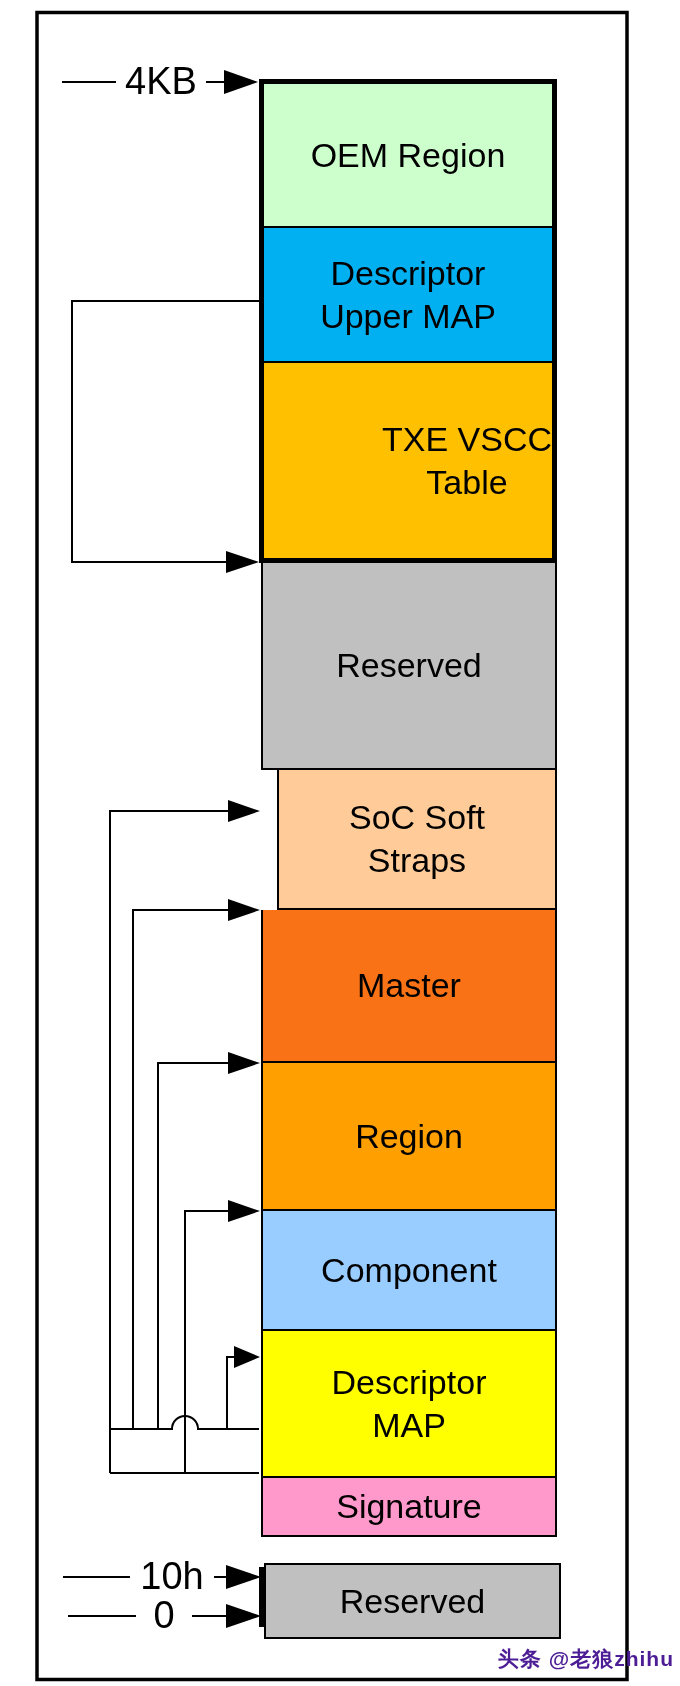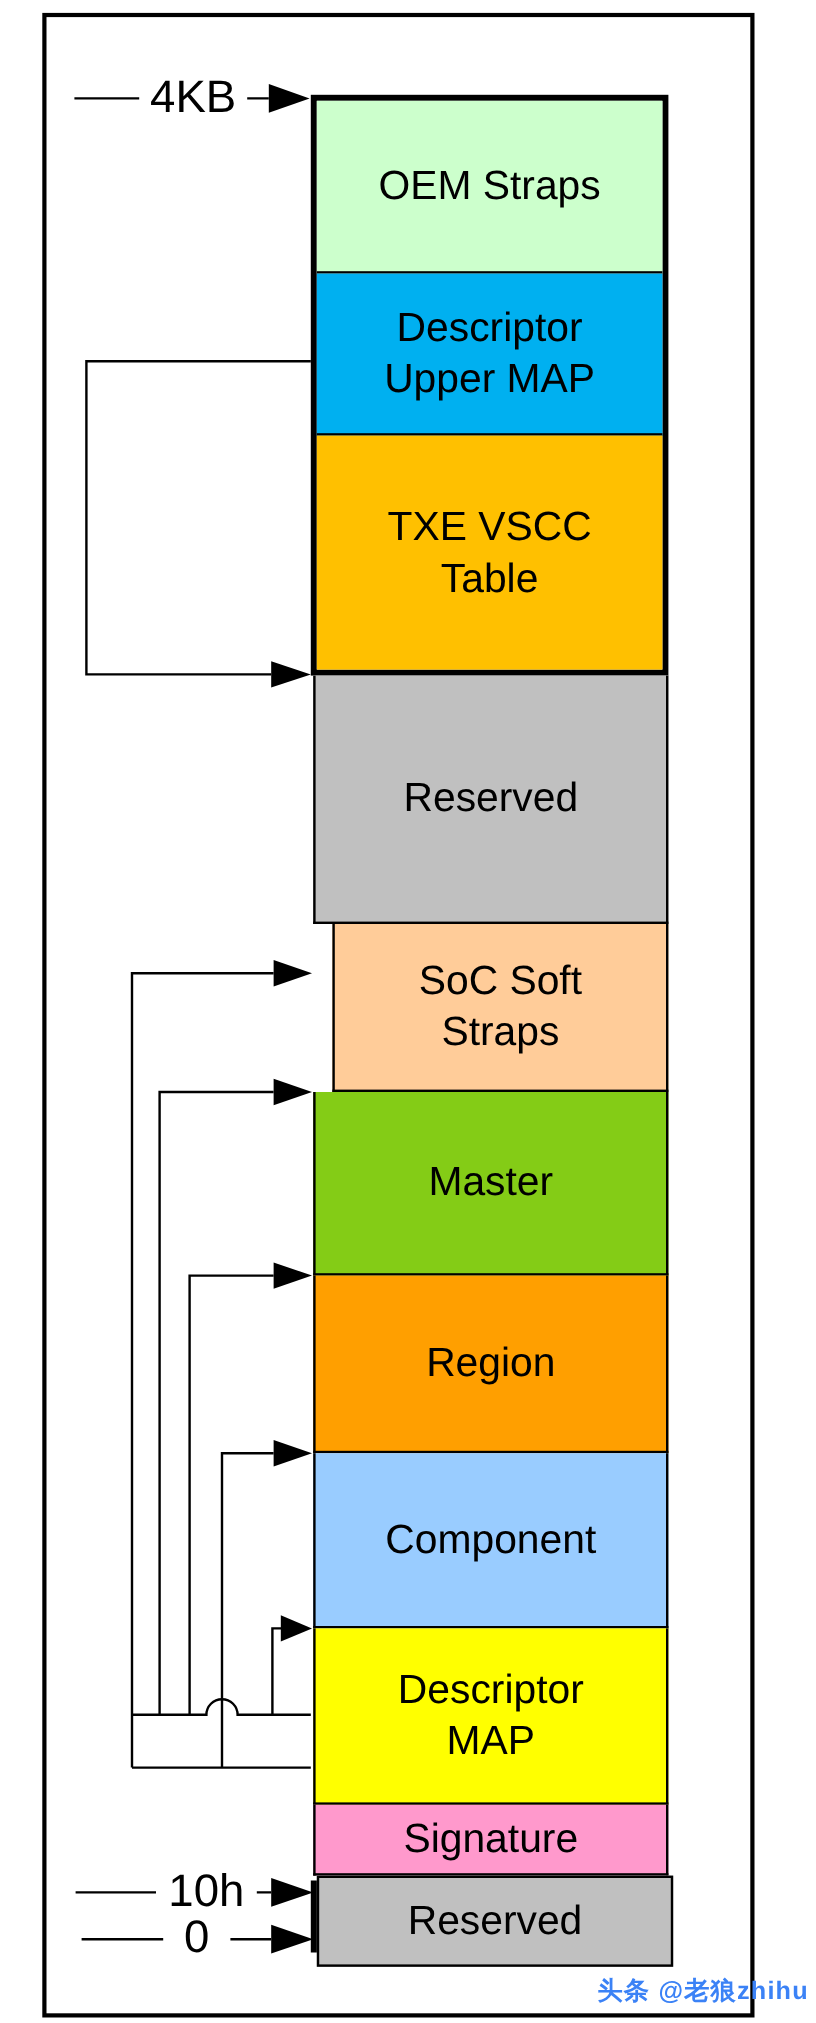--- a/index.html
+++ b/index.html
@@ -20,41 +20,41 @@
   
   .lower-col{position:absolute;left:261px;top:563px;width:296px;}
   .lsec{
     box-sizing:border-box;border:2px solid #000;border-top:none;
     display:flex;align-items:center;justify-content:center;
   }
   .sec-reserved-upper{height:207px;}
   .sec-soc{height:140px;margin-left:16px;}
   .sec-master{height:153px;}
   .sec-region{height:148px;}
-  .sec-component{height:146px;}
+  .sec-component{height:120px;}
   .sec-descmap{height:147px;}
   .sec-signature{height:59px;}
   .reserved-bottom{
     position:absolute;left:264px;top:1563px;width:297px;height:76px;
     box-sizing:border-box;border:2px solid #000;
     display:flex;align-items:center;justify-content:center;
   }
   .sec-label{
     font-size:34px;line-height:43px;text-align:center;white-space:pre-line;
   }
   .side-label{
     position:absolute;font-size:38px;line-height:40px;text-align:center;
     background:#ffffff;padding:0 4px;
   }
   .lbl-4kb{left:116px;top:61px;width:82px;}
   .lbl-10h{left:130px;top:1556px;width:76px;}
   .lbl-0{left:136px;top:1595px;width:48px;}
   .watermark{
     position:absolute;right:6px;top:1645px;font-size:21px;font-weight:bold;
-    color:#3b82f6;letter-spacing:1px;white-space:nowrap;
+    color:#4c1d95;letter-spacing:1px;white-space:nowrap;
   }
 </style>
 </head>
 <body>
 
 <div class="canvas">
 
   <svg class="overlay" viewBox="0 0 680 1686">
     <g stroke="#000000" stroke-width="2" fill="none">
 
@@ -92,41 +92,41 @@
       <polygon points="228,1052 260,1063 228,1074"></polygon>
       <polygon points="228,1200 260,1211 228,1222"></polygon>
       <polygon points="234,1346 260,1357 234,1368"></polygon>
       <polygon points="226,1565 261,1577 226,1589"></polygon>
       <polygon points="226,1604 261,1616 226,1628"></polygon>
     </g>
   </svg>
 
   <div class="upper-box">
     <div class="seg seg-oem" style="background-color: rgb(204, 255, 204);">
-      <div class="sec-label">OEM Straps</div>
+      <div class="sec-label">OEM Region</div>
     </div>
     <div class="seg seg-dum" style="background-color: rgb(0, 176, 240);">
       <div class="sec-label">Descriptor
 Upper MAP</div>
     </div>
-    <div class="seg seg-vscc" style="background-color: rgb(255, 192, 0);">
+    <div class="seg seg-vscc" style="background-color: rgb(255, 192, 0); justify-content: flex-end;">
       <div class="sec-label">TXE VSCC
 Table</div>
     </div>
   </div>
 
   <div class="lower-col">
     <div class="lsec sec-reserved-upper" style="background-color: rgb(192, 192, 192);">
       <div class="sec-label">Reserved</div>
     </div>
     <div class="lsec sec-soc" style="background-color: rgb(255, 204, 153);">
       <div class="sec-label">SoC Soft
 Straps</div>
     </div>
-    <div class="lsec sec-master" style="background-color: #84cc16;">
+    <div class="lsec sec-master" style="background-color: #f97316;">
       <div class="sec-label">Master</div>
     </div>
     <div class="lsec sec-region" style="background-color: rgb(255, 159, 0);">
       <div class="sec-label">Region</div>
     </div>
     <div class="lsec sec-component" style="background-color: rgb(153, 204, 255);">
       <div class="sec-label">Component</div>
     </div>
     <div class="lsec sec-descmap" style="background-color: rgb(255, 255, 0);">
       <div class="sec-label">Descriptor

